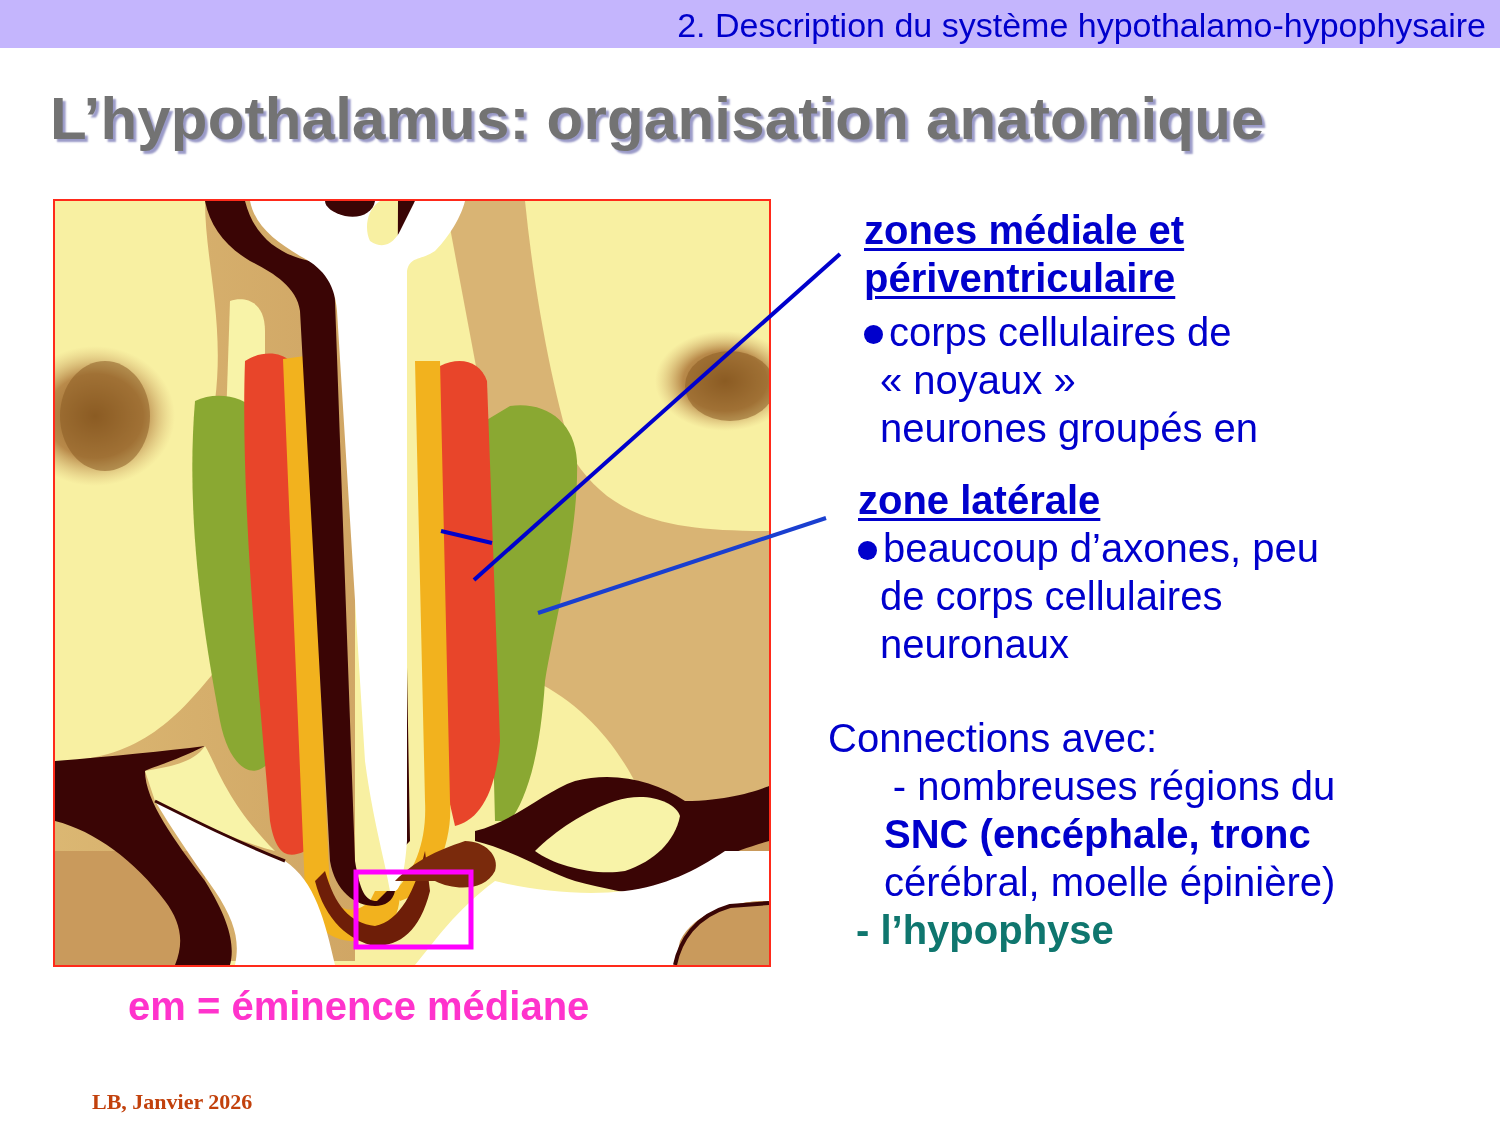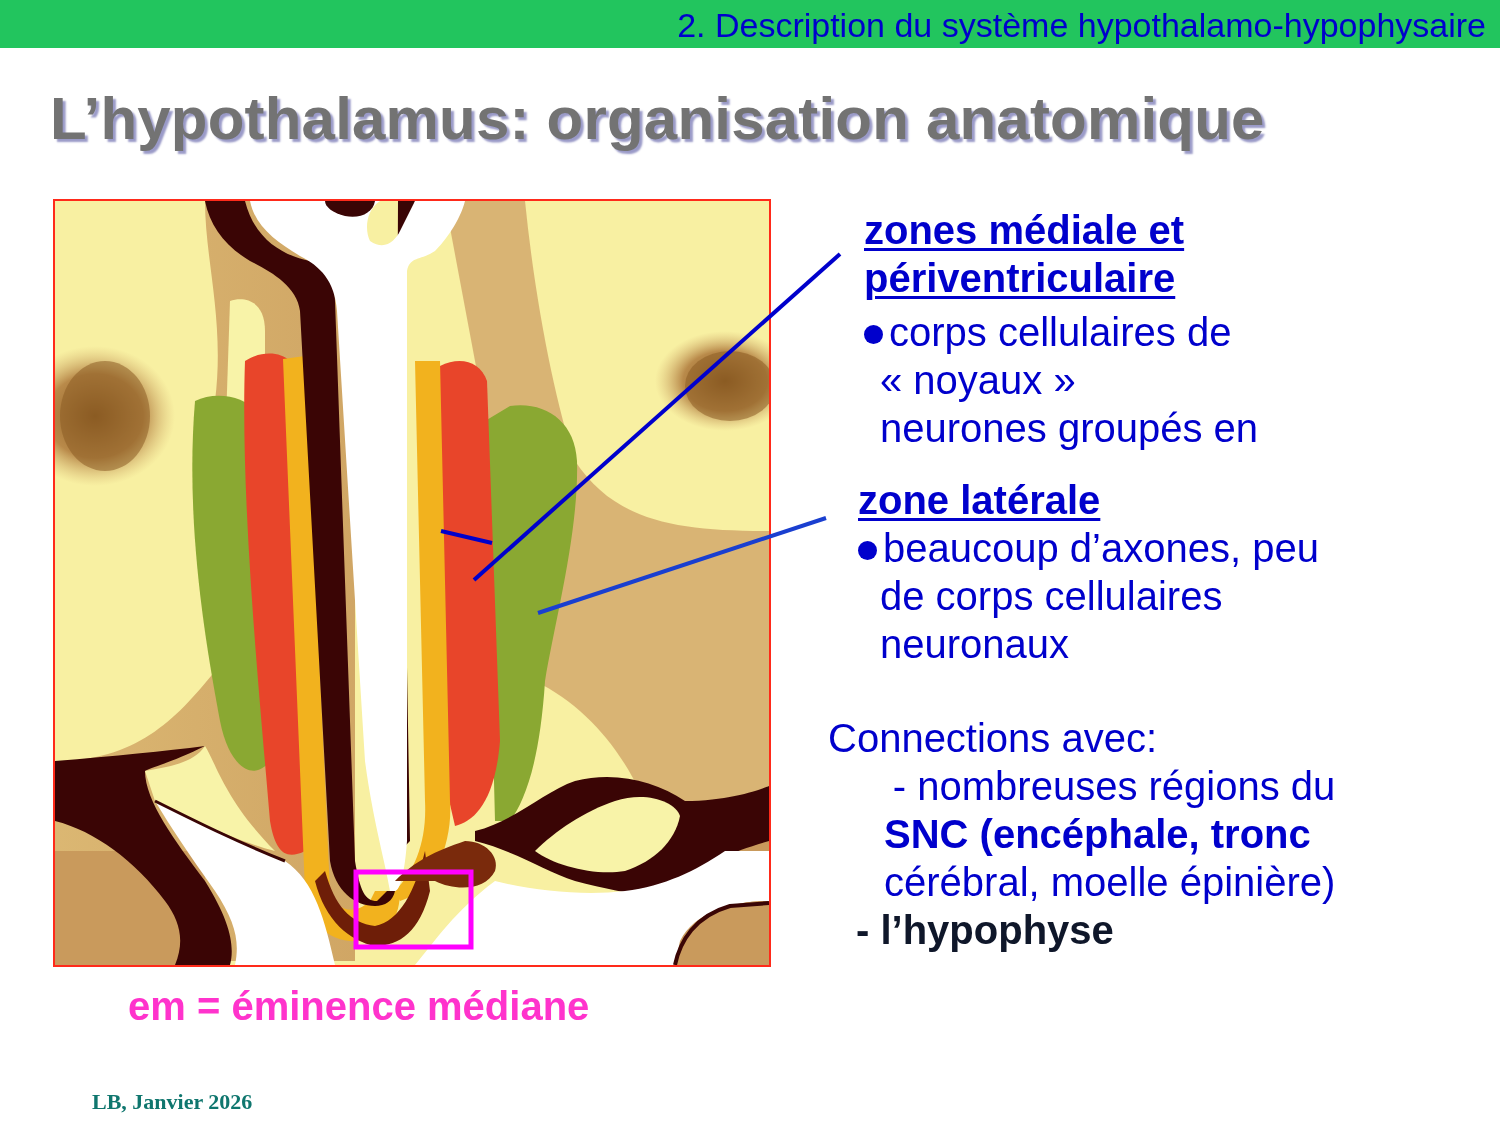--- a/index.html
+++ b/index.html
@@ -1,31 +1,31 @@
 <!DOCTYPE html>
 <html><head>
 <meta charset="utf-8">
 <style>
   html, body { margin:0; padding:0; }
   body { width:1500px; height:1125px; position:relative; background:#ffffff; overflow:hidden;
          font-family:"Liberation Sans", sans-serif; }
-  .header-bar { position:absolute; left:0; top:0; width:1500px; height:48px; background:#22c55e; }
+  .header-bar { position:absolute; left:0; top:0; width:1500px; height:48px; background:#c4b5fd; }
   .section-title { position:absolute; right:14px; top:4px; font-size:34px; color:#0000cc; white-space:nowrap; line-height:42px; }
   .slide-title { position:absolute; left:50px; top:84px; font-size:60px; font-weight:bold; color:#737373;
                  text-shadow:3px 3px 2px #9a9ac8; white-space:nowrap; line-height:70px; letter-spacing:0.2px; }
   .figure { position:absolute; left:53px; top:199px; width:718px; height:768px; border:2px solid #ff2a1a; box-sizing:border-box; overflow:hidden; background:#f7eea0; }
   .figure svg { display:block; }
   .connectors { position:absolute; left:0; top:0; width:1500px; height:1125px; pointer-events:none; }
   .block { position:absolute; color:#0000cc; font-size:40px; line-height:48px; white-space:nowrap; }
   .heading { font-weight:bold; text-decoration:underline; text-decoration-thickness:3px; text-underline-offset:4px; }
   .bullet { display:inline-block; width:19px; height:19px; border-radius:50%; background:#0000cc; margin-right:6px; vertical-align:2px; }
   .indent { padding-left:16px; }
   .em-caption { position:absolute; left:128px; top:982px; font-size:40px; font-weight:bold; color:#ff33cc; white-space:nowrap; line-height:48px; }
-  .footer { position:absolute; left:92px; top:1089px; font-family:"Liberation Serif", serif; font-weight:bold; font-size:22px; color:#0f766e; white-space:nowrap; }
-  .pink { color:#0f172a; font-weight:bold; }
+  .footer { position:absolute; left:92px; top:1089px; font-family:"Liberation Serif", serif; font-weight:bold; font-size:22px; color:#c2410c; white-space:nowrap; }
+  .pink { color:#0f766e; font-weight:bold; }
 </style>
 </head>
 <body>
 
 <div class="header-bar">
   <div class="section-title">2. Description du système hypothalamo-hypophysaire</div>
 </div>
 
 <div class="slide-title">L’hypothalamus: organisation anatomique</div>
 

